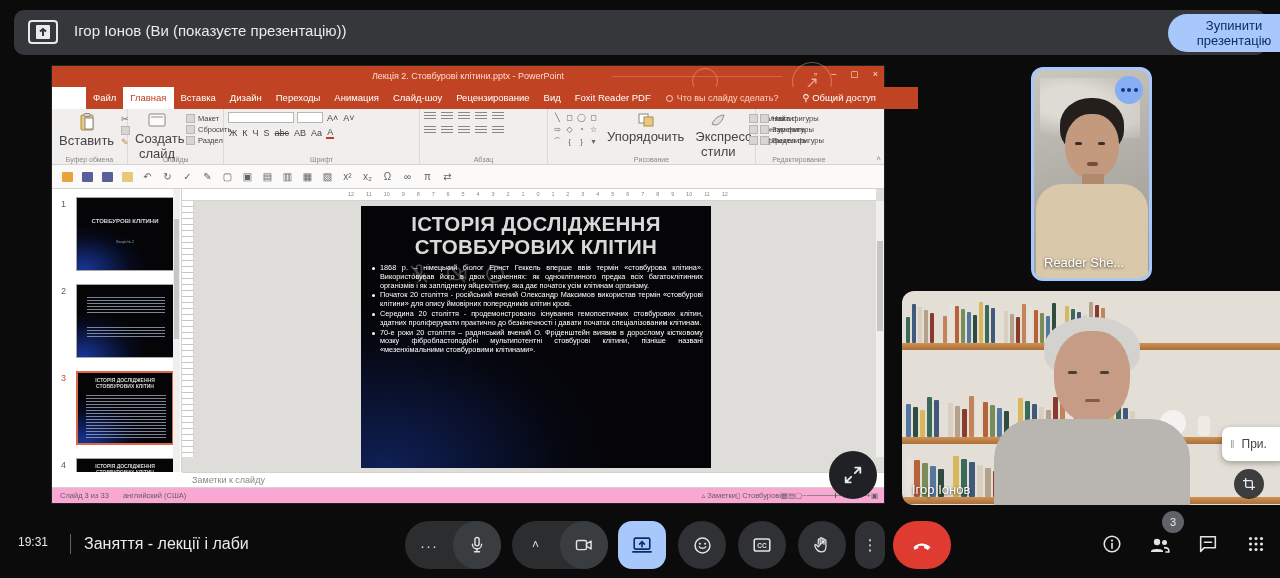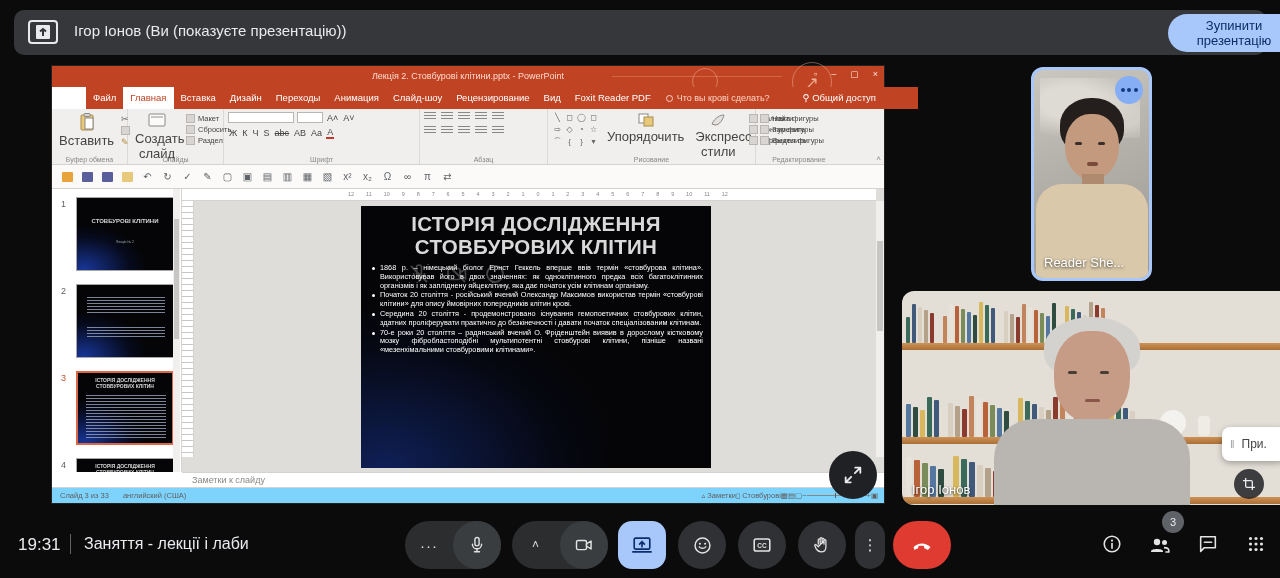--- a/index.html
+++ b/index.html
@@ -68,21 +68,21 @@
   .slide .blueglow{opacity:.55;}
   .slide-title{position:absolute;left:8px;right:8px;top:6px;text-align:center;font-size:20.5px;line-height:23px;font-weight:bold;color:#d9d9d9;letter-spacing:.3px;}
   .slide-bullets{position:absolute;left:10px;right:8px;top:58px;margin:0;padding:0;list-style:none;}
   .slide-bullets li{position:relative;font-size:7.3px;line-height:8.8px;text-align:justify;padding-left:9px;margin-bottom:1px;}
   .slide-bullets li::before{content:"";position:absolute;left:1px;top:3px;width:3px;height:3px;border-radius:50%;background:#fff;}
   .ghosts{position:absolute;left:46px;top:56px;display:flex;gap:14px;opacity:.25;}
   .canvas-scroll{position:absolute;right:0;top:12px;width:8px;height:256px;background:#f1efed;}
   .canvas-scroll i{position:absolute;left:1px;top:40px;width:6px;height:90px;background:#c8c6c4;}
   
   .notes{position:absolute;left:130px;top:406px;width:702px;height:15px;background:#fff;border-top:1px solid #d5d2cf;color:#8a8886;font-size:9px;line-height:15px;padding-left:10px;}
-  .statusbar{position:absolute;left:0;top:421px;width:832px;height:16px;background:#7dd3fc;border-top:1px solid #d5d2cf;color:#605e5c;font-size:7.5px;line-height:15px;}
+  .statusbar{position:absolute;left:0;top:421px;width:832px;height:16px;background:#f9a8d4;border-top:1px solid #d5d2cf;color:#605e5c;font-size:7.5px;line-height:15px;}
   .status-left{position:absolute;left:8px;display:flex;gap:14px;}
   .status-right{position:absolute;right:6px;display:flex;align-items:center;}
   .zoomline{width:60px;height:1px;background:#8a8886;position:relative;display:inline-block;}
   .zoomline i{position:absolute;left:28px;top:-2px;width:1px;height:5px;background:#605e5c;display:block;}
 
   
   .expand-btn{position:absolute;left:829px;top:451px;width:48px;height:48px;border-radius:50%;background:#202124;display:flex;align-items:center;justify-content:center;}
 
   
   .tile{position:absolute;border-radius:12px;overflow:hidden;}
@@ -106,21 +106,21 @@
   .igor-mouth{position:absolute;left:31px;top:68px;width:15px;height:3px;background:#8a564a;border-radius:2px;}
   .igor-shirt{position:absolute;left:92px;top:128px;width:196px;height:90px;background:#b9b5b0;border-radius:40px 40px 0 0;}
   .igor-decor1{position:absolute;width:26px;height:26px;background:#f4f2ee;border-radius:50%;}
   .igor-decor2{position:absolute;width:12px;height:20px;background:#efece6;border-radius:4px;}
   .tile-popup{position:absolute;right:-6px;top:136px;width:64px;height:34px;background:#fff;border-radius:8px;box-shadow:0 2px 6px rgba(0,0,0,.3);display:flex;align-items:center;gap:6px;padding-left:8px;color:#444;font-size:12px;}
   .pausebars{color:#9aa0a6;font-size:11px;letter-spacing:1px;}
   .crop-btn{position:absolute;right:16px;bottom:6px;width:30px;height:30px;border-radius:50%;background:rgba(32,33,36,.85);display:flex;align-items:center;justify-content:center;}
 
   
   .bottombar{position:absolute;left:0;top:510px;width:1280px;height:68px;background:#0b0b0c;}
-  .bb-time{position:absolute;left:18px;top:25px;font-size:17px;color:#e8eaed;}
+  .bb-time{position:absolute;left:18px;top:25px;font-size:12px;color:#e8eaed;}
   .bb-div{position:absolute;left:70px;top:24px;width:1px;height:20px;background:#5f6368;}
   .bb-title{position:absolute;left:84px;top:25px;font-size:16px;color:#e8eaed;}
   .ctrl{position:absolute;top:11px;height:48px;display:flex;align-items:center;justify-content:center;}
   .pillbtn{background:#2b2d2f;border-radius:24px;}
   .pill-left{width:48px;text-align:center;color:#dadce0;font-size:15px;letter-spacing:1px;}
   .pill-circle{width:48px;height:48px;border-radius:50%;background:#3a3d40;display:flex;align-items:center;justify-content:center;}
   .circlebtn{width:48px;border-radius:50%;background:#303134;}
   .bluebtn{width:48px;border-radius:14px;background:#a8c7fa;}
   .morebtn{width:30px;border-radius:16px;background:#303134;color:#e3e3e3;font-size:15px;}
   .endbtn{width:58px;border-radius:24px;background:#df3b30;}
@@ -162,21 +162,21 @@
         <span class="ptab">Вставка</span>
         <span class="ptab">Дизайн</span>
         <span class="ptab">Переходы</span>
         <span class="ptab">Анимация</span>
         <span class="ptab">Слайд-шоу</span>
         <span class="ptab">Рецензирование</span>
         <span class="ptab">Вид</span>
         <span class="ptab">Foxit Reader PDF</span>
         <span class="ptab-search">
           <i class="bulb"></i>
-          <span>Что вы крові сделать?</span>
+          <span>Что вы слайду сделать?</span>
         </span>
       </div>
     <div class="ppt-share">⚲ <span>Общий доступ</span></div>
 
     <div class="ribbon">
       <div class="rgroup" style="width:76px">
         <div style="display:flex;gap:4px">
           <div class="bigbtn">
             <svg width="16" height="18" viewBox="0 0 16 18">
                 <rect x="2" y="2" width="12" height="15" rx="1" fill="#e8c87a" stroke="#a98b4a"></rect>

